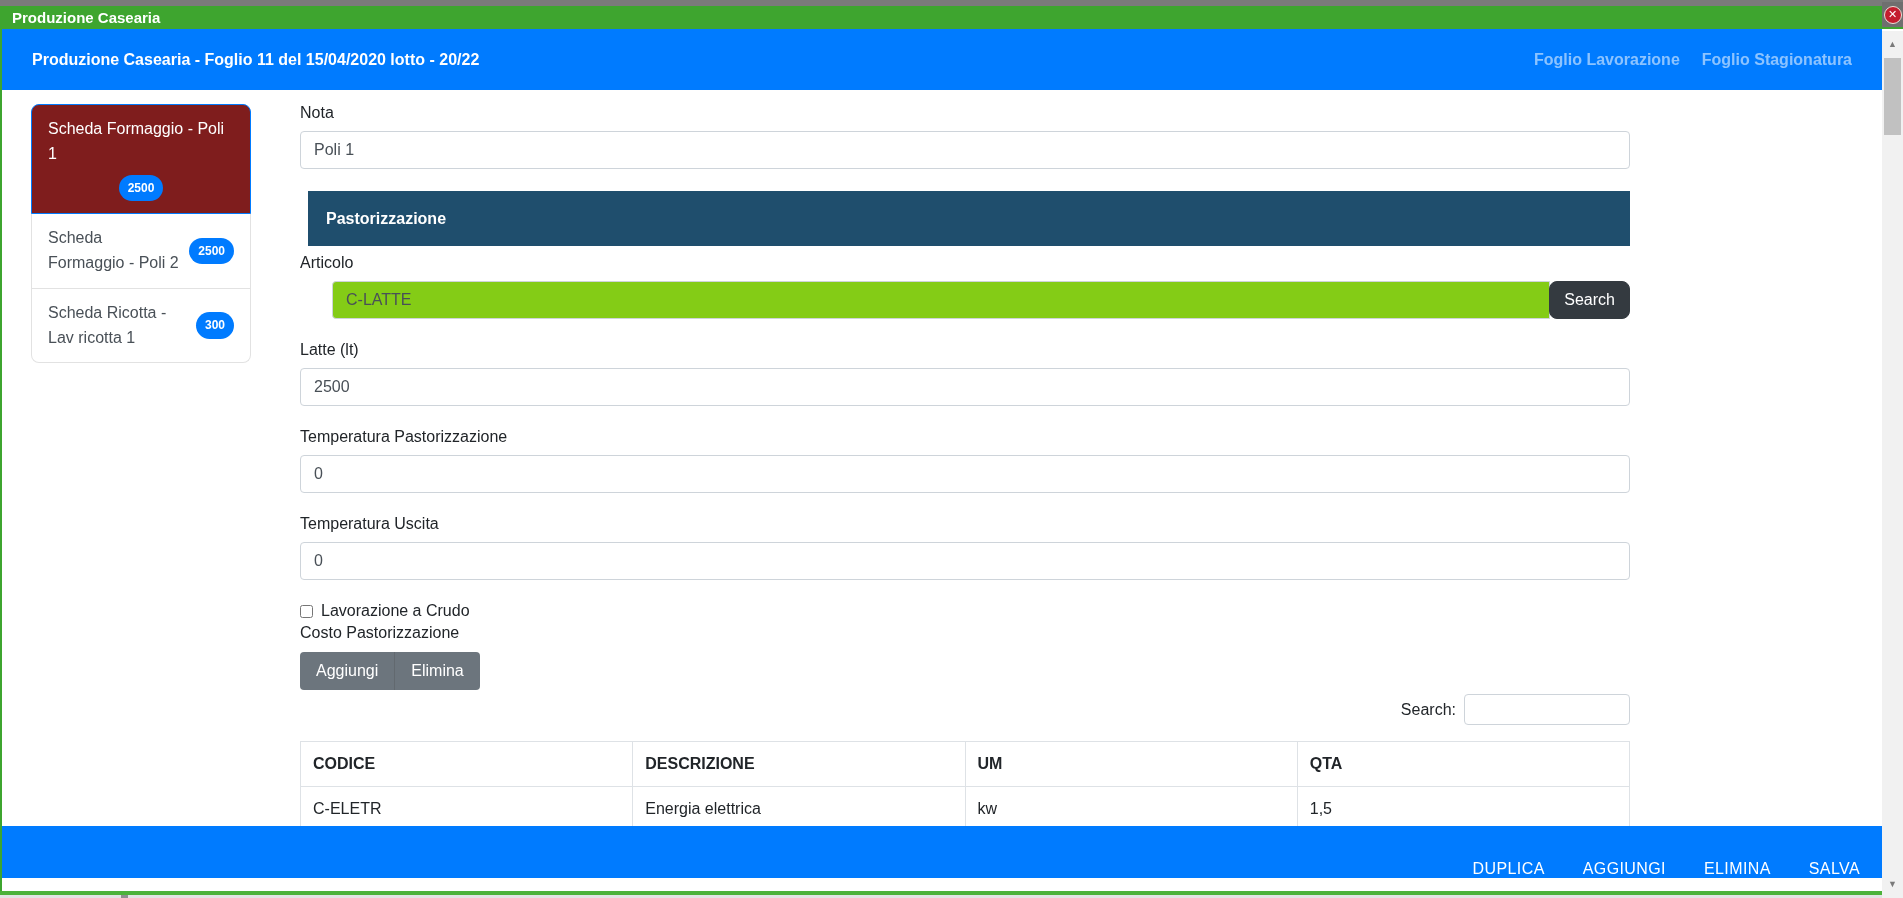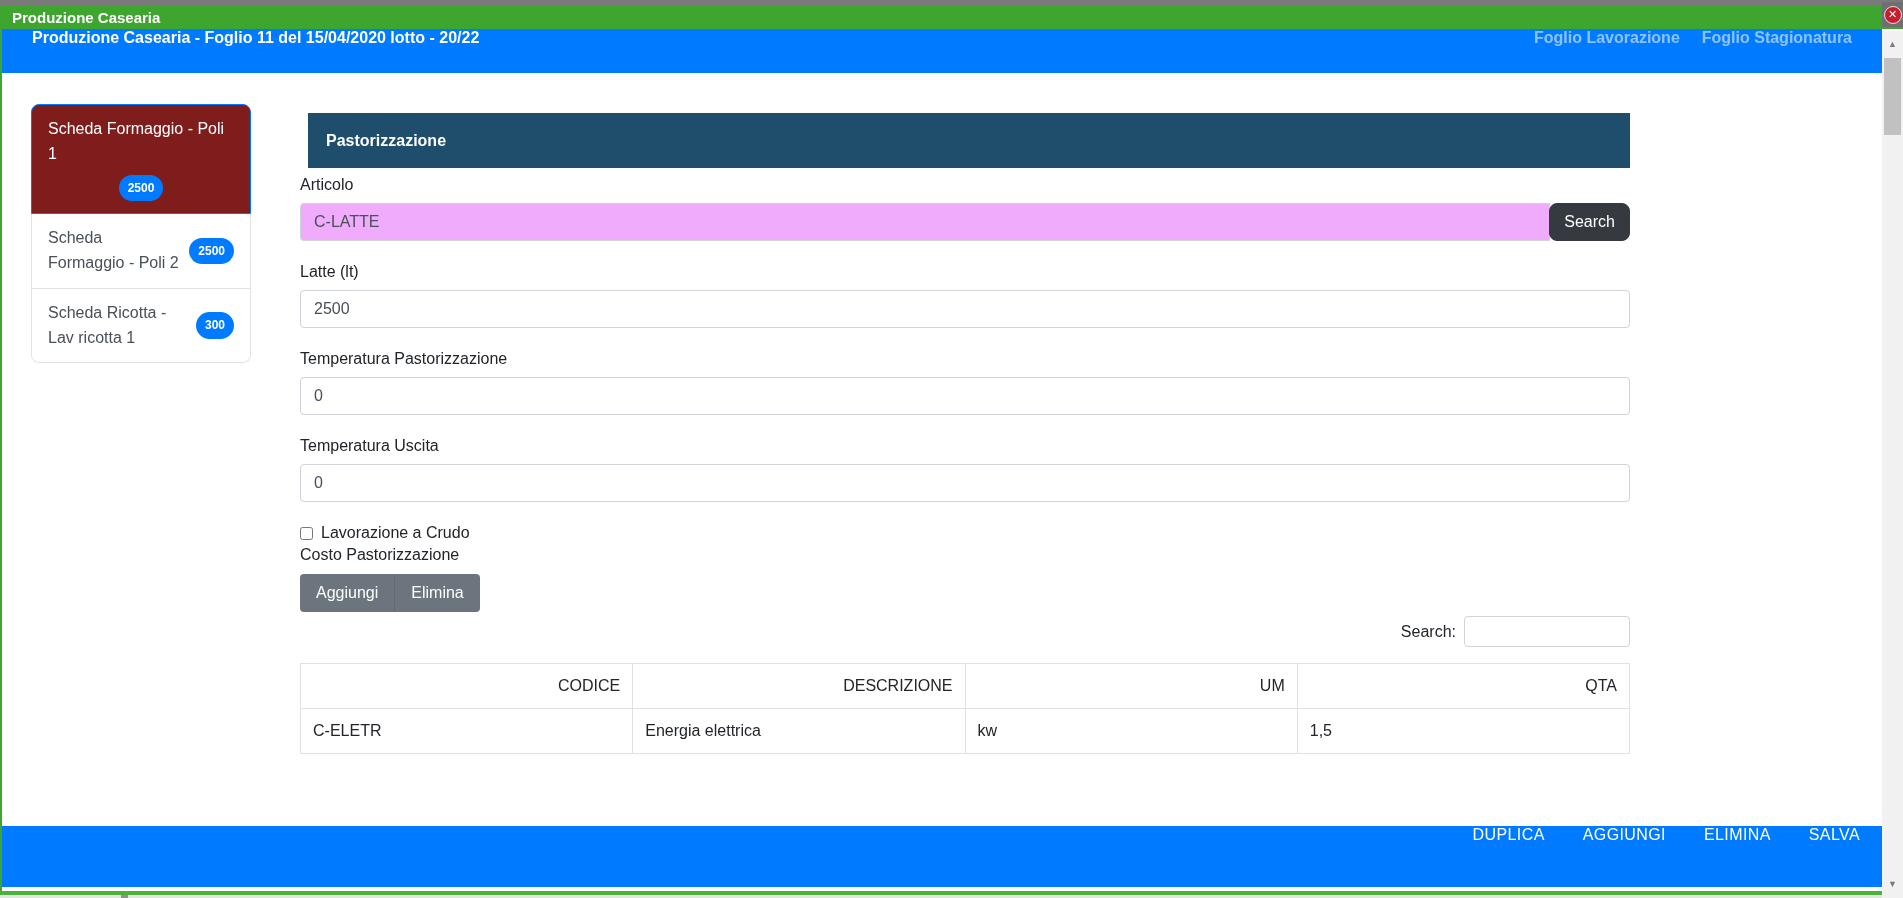--- a/index.html
+++ b/index.html
@@ -15,22 +15,22 @@
     display:flex; align-items:center; justify-content:center; cursor:pointer; }
   .close-circle { width:18px; height:18px; border-radius:50%; background:#c41e2f; color:#fff;
     font-size:11px; font-weight:bold; display:flex; align-items:center; justify-content:center;
     border:1px solid #e9e2d8; }
   .edge-left { position:absolute; left:0; top:29px; width:2px; height:866px; background:#3ea52f; }
   .bottom-green { position:absolute; left:0; top:891px; width:1882px; height:4px; background:#4cb23a; }
   .bottom-gray { position:absolute; left:0; top:895px; width:1882px; height:3px; background:#e3e3e3; }
   .bottom-gray .tick { position:absolute; left:121px; top:0; width:7px; height:3px; background:#8f8f8f; }
 
   
-  .navbar { position:absolute; left:2px; top:29px; width:1880px; height:44px; background:#007bff;
-    display:flex; padding:0 30px; }
+  .navbar { position:absolute; left:2px; top:29px; width:1880px; height:61px; background:#007bff;
+    display:flex; align-items:center; padding:0 30px; }
   .navbar-brand { color:#fff; font-weight:bold; font-size:16px; }
   .navbar-links { margin-left:auto; display:flex; gap:22px; }
   .nav-link { color:rgba(255,255,255,0.55); font-weight:bold; font-size:16px; cursor:pointer; text-decoration:none; }
 
   
   .sidebar { position:absolute; left:31px; top:104px; width:220px; border-radius:8px; }
   .list-item { background:#fff; border:1px solid #e2e2e2; border-top-width:0; padding:12px 16px;
     min-height:73px; display:flex; align-items:center; justify-content:space-between; gap:8px;
     font-size:16px; color:#495057; line-height:1.55; cursor:pointer; }
   .list-item.active { background:#7f1d1d; border-color:#007bff; color:#fff;
@@ -42,46 +42,46 @@
   
   .main { position:absolute; left:300px; top:96px; width:1330px; }
   .fg { margin-bottom:22px; }
   .fg label { display:block; font-size:16px; color:#212529; margin:8px 0 9px; }
   .form-control { width:100%; height:38px; border:1px solid #ced4da; border-radius:4px;
     padding:0 13px; font-size:16px; color:#495057; background:#fff;
     font-family:"Liberation Sans","DejaVu Sans",sans-serif; outline:none; }
   .section-header { height:55px; background:#1f4e6d; color:#fff; font-weight:bold; font-size:16px;
     display:flex; align-items:center; padding-left:18px; margin:17px 0 0 8px; }
   .input-group { display:flex; }
-  .input-group .form-control { border-radius:4px 0 0 4px; background:#f0abfc; }
+  .input-group .form-control { border-radius:4px 0 0 4px; background:#84cc16;margin-left:32px; }
   .btn-search { height:38px; padding:0 14px; background:#343a40; color:#fff; font-size:16px;
     border:1px solid #343a40; border-radius:8px; margin-left:-1px; cursor:pointer;
     font-family:"Liberation Sans","DejaVu Sans",sans-serif; }
   .check-row { display:flex; align-items:center; gap:8px; margin-bottom:2px; }
   .check-row input[type=checkbox] { width:13px; height:13px; accent-color:#f0f0f0; }
   .check-row .check-label, .plain-label { font-size:16px; color:#212529; }
   .plain-label { display:block; margin:4px 0 10px; }
   .btn-group { display:inline-flex; border-radius:4px; overflow:hidden; }
   .btn-sec { height:38px; padding:0 16px; background:#6c757d; color:#fff; font-size:16px;
     border:none; cursor:pointer; font-family:"Liberation Sans","DejaVu Sans",sans-serif; }
   .btn-sec + .btn-sec { border-left:1px solid #62696f; }
 
   .table-search { display:flex; justify-content:flex-end; align-items:center; gap:8px; margin:4px 0 16px; }
   .table-search label { font-size:16px; color:#212529; }
   .table-search input { width:166px; height:31px; border:1px solid #ced4da; border-radius:4px;
     padding:0 8px; font-size:15px; color:#495057; outline:none; }
 
   table.grid { width:100%; border-collapse:collapse; }
   table.grid th, table.grid td { border:1px solid #dee2e6; font-size:16px; color:#212529;
     text-align:left; padding:13px 12px; width:25%; }
-  table.grid th { font-weight:normal;text-align:right; }
-
-  
-  .footer { position:absolute; left:2px; top:826px; width:1880px; height:61px; background:#007bff;
-    display:flex; align-items:flex-start; justify-content:flex-end; gap:38px; padding-right:22px; z-index:5; }
+  table.grid th { font-weight:bold; }
+
+  
+  .footer { position:absolute; left:2px; top:826px; width:1880px; height:52px; background:#007bff;
+    display:flex; align-items:flex-end; justify-content:flex-end; gap:38px; padding-right:22px; z-index:5; }
   .footer-btn { color:#fff; font-size:16px; letter-spacing:0.4px; cursor:pointer; background:none;
     border:none; font-family:"Liberation Sans","DejaVu Sans",sans-serif; }
 
   
   .scrollbar { position:absolute; right:0; top:31px; width:21px; height:867px; background:#f1f1f1; z-index:6; }
   .sb-btn { position:absolute; left:0; width:21px; height:21px; display:flex; align-items:center;
     justify-content:center; color:#7a7a7a; font-size:9px; background:#f1f1f1; cursor:pointer; }
   .sb-up { top:2px; }
   .sb-down { bottom:4px; }
   .sb-thumb { position:absolute; left:2px; top:27px; width:17px; height:77px; background:#c1c1c1; cursor:pointer; }
@@ -116,20 +116,24 @@
     <span class="badge">2500</span>
   </div>
   <div class="list-item">
     <span>Scheda Ricotta - Lav ricotta 1</span>
     <span class="badge">300</span>
   </div>
 </div>
 
 <div class="main">
 
+  <div class="fg">
+    <label>Nota</label>
+    <input class="form-control" type="text" value="Poli 1" style="">
+  </div>
 
   <div class="section-header">
     <span>Pastorizzazione</span>
   </div>
 
   <div class="fg">
     <label>Articolo</label>
     <div class="input-group">
       <input class="form-control" type="text" disabled="" value="C-LATTE" style="">
       <button class="btn-search">Search</button>

